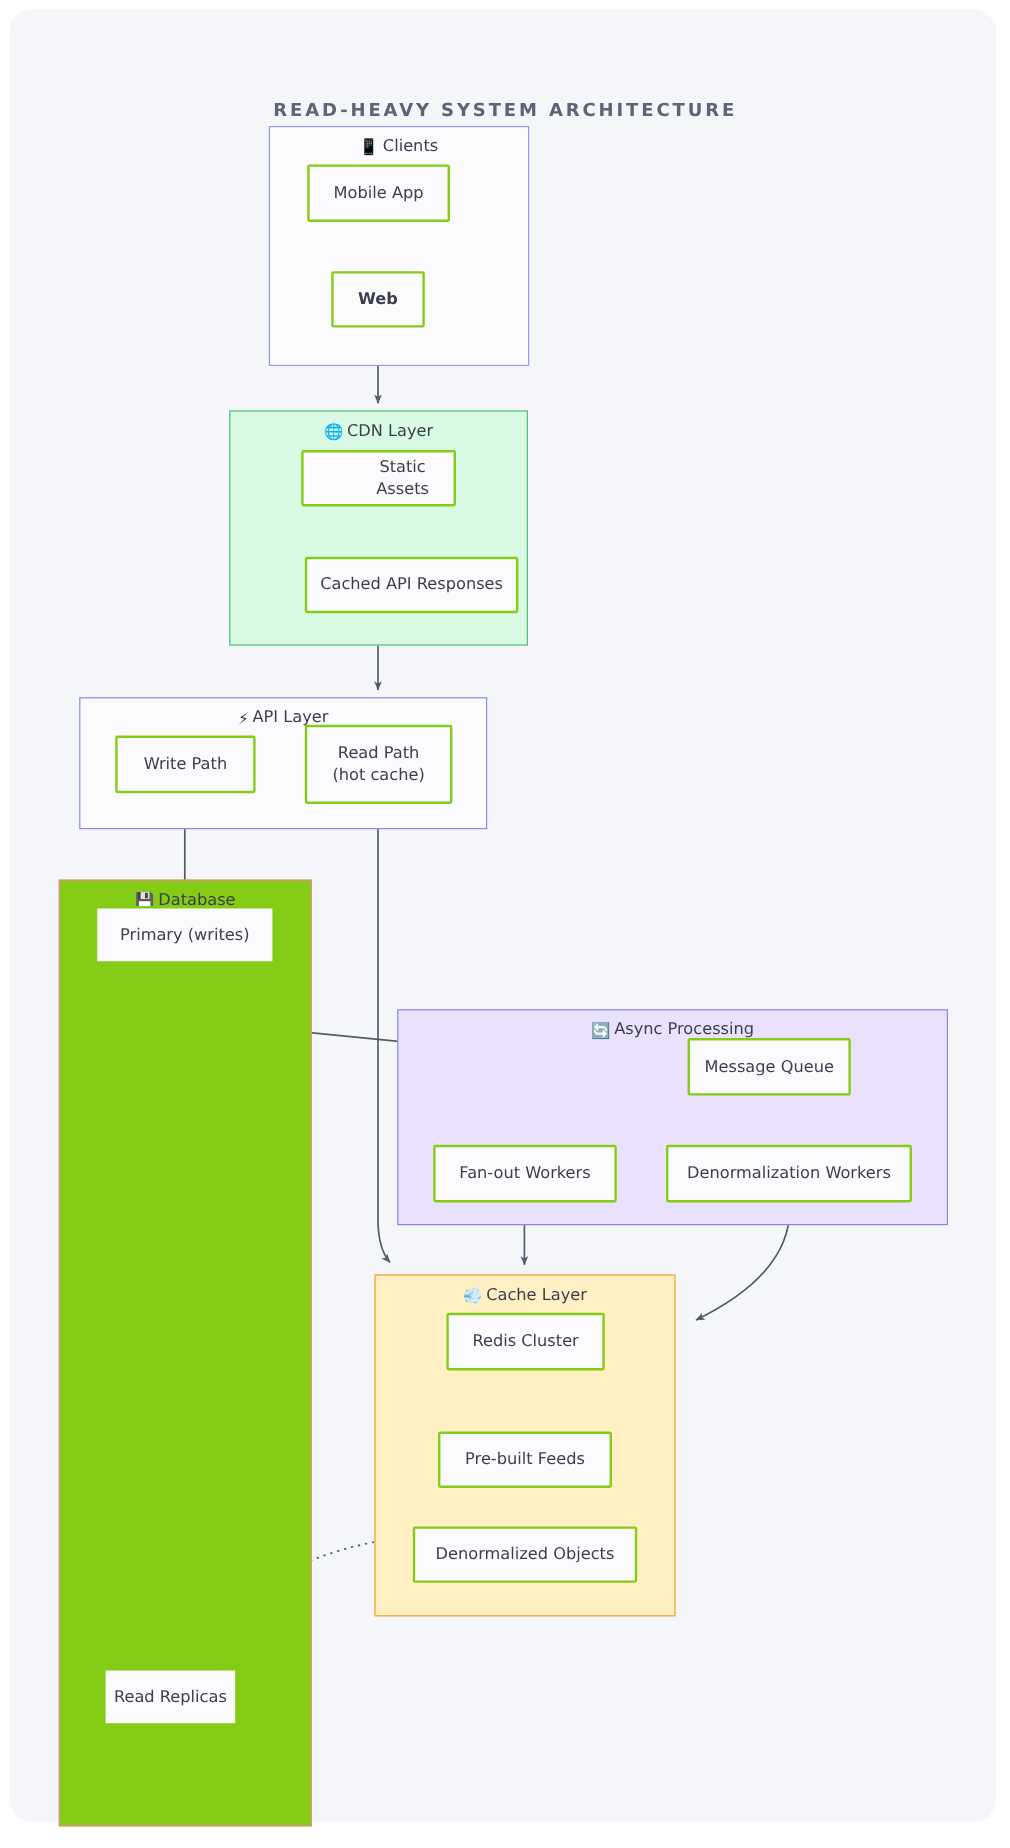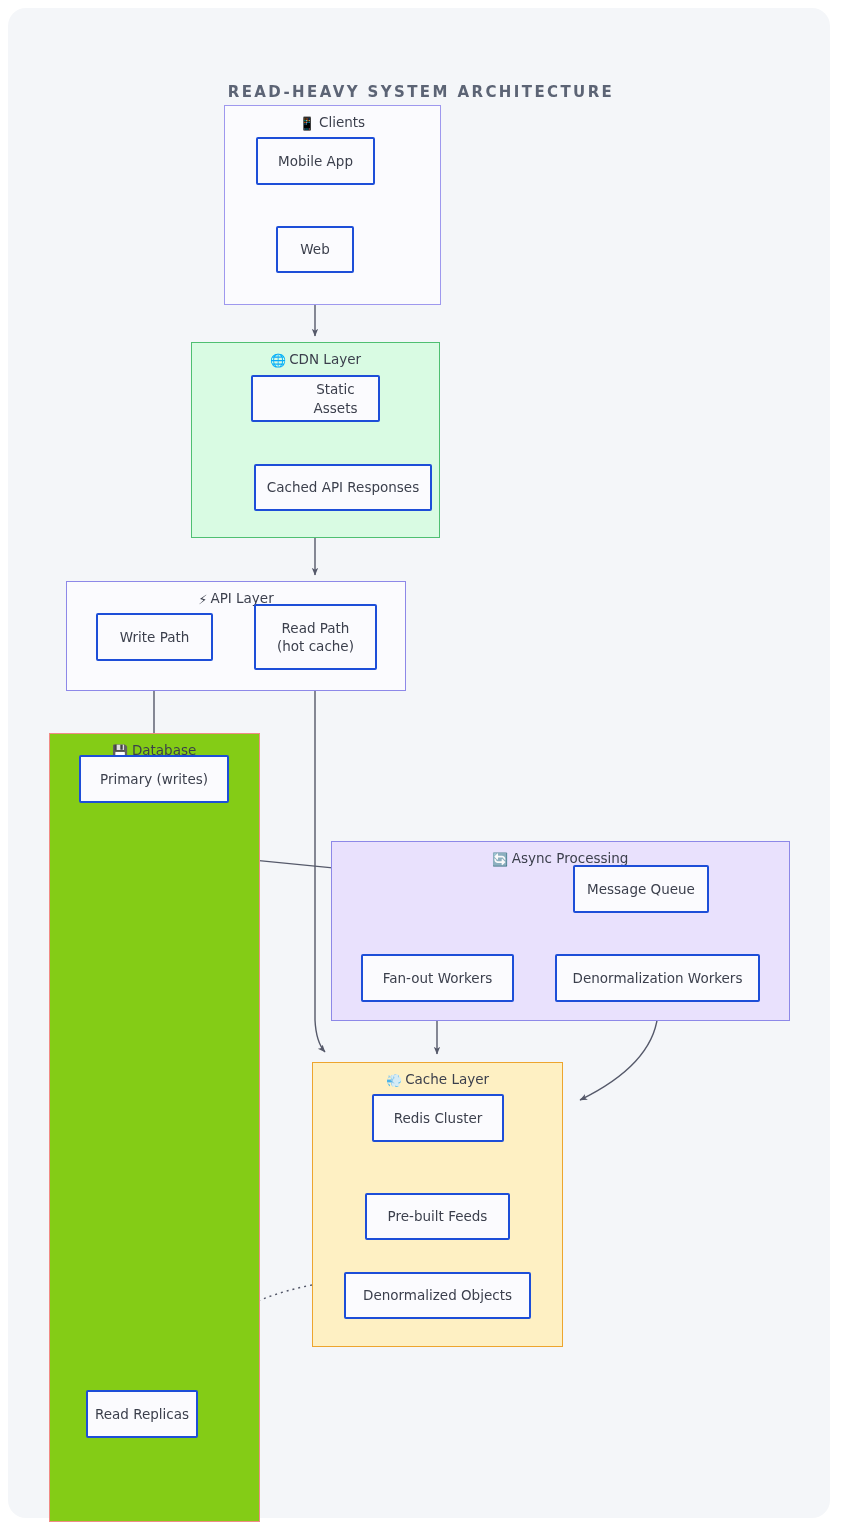--- a/index.html
+++ b/index.html
@@ -35,27 +35,27 @@
   .c-db{left:49px;top:733px;width:211px;height:789px;
     background:#84cc16;border:1.6px solid #f08b86;padding-left:35px;}
   .c-async{left:331px;top:841px;width:459px;height:180px;
     background:#e9e1fd;border:1.6px solid #8d88e8;}
   .c-cache{left:312px;top:1062px;width:251px;height:285px;
     background:#fef0c3;border:1.6px solid #eda52e;}
 
   
   .node{
     position:absolute;box-sizing:border-box;
-    background:#fbfbfe;border:2px solid #1d4ed8;border-radius:2px;
+    background:#fbfbfe;border:2px solid #84cc16;border-radius:2px;
     display:flex;align-items:center;justify-content:center;
     font-size:13.5px;color:#3b3f4c;text-align:center;line-height:1.35;
   }
 
   .n-mobile{left:256px;top:137px;width:119px;height:48px;}
-  .n-web{left:276px;top:226px;width:78px;height:47px;}
+  .n-web{left:276px;top:226px;width:78px;height:47px;font-weight:bold;}
   .n-static{left:251px;top:375px;width:129px;height:47px;padding-left:40px;}
   .n-cached{left:222px;top:464px;width:178px;height:47px;margin-left:32px;}
   .n-write{left:96px;top:613px;width:117px;height:48px;}
   .n-read{left:254px;top:604px;width:123px;height:66px;}
   .n-primary{left:79px;top:755px;width:150px;height:48px;}
   .n-mq{left:525px;top:865px;width:136px;height:48px;margin-left:48px;}
   .n-fanout{left:361px;top:954px;width:153px;height:48px;}
   .n-denorm-w{left:555px;top:954px;width:205px;height:48px;}
   .n-redis{left:372px;top:1094px;width:132px;height:48px;}
   .n-feeds{left:365px;top:1183px;width:145px;height:47px;margin-top:10px;}

